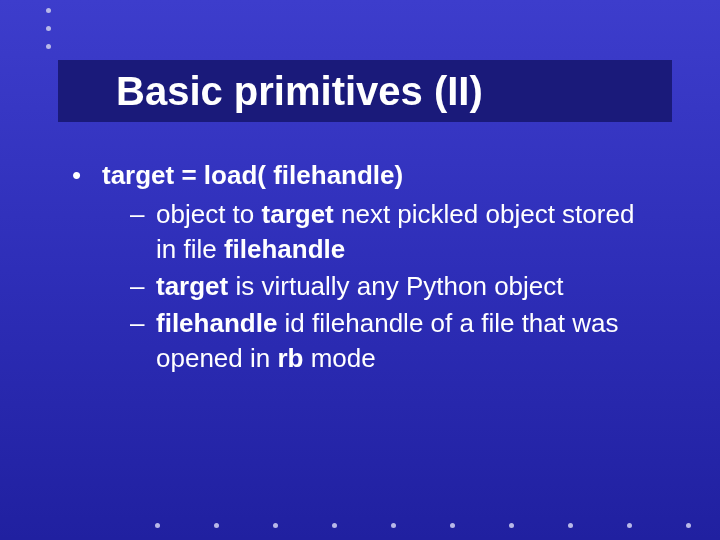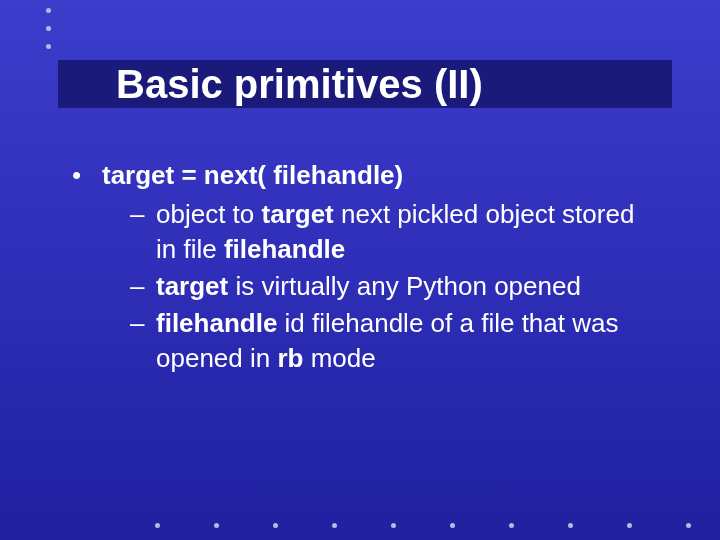--- a/index.html
+++ b/index.html
@@ -37,21 +37,21 @@
     width: 5px;
     height: 5px;
     background: #b8b8e8;
     border-radius: 50%;
   }
   .title-bar {
     position: absolute;
     top: 60px;
     left: 58px;
     right: 48px;
-    height: 48px;
+    height: 62px;
     background: #1a1a7a;
     display: flex;
     align-items: center;
     padding-left: 58px;
   }
   .title-text {
     color: #fff;
     font-size: 40px;
     font-weight: bold;
   }
@@ -95,34 +95,34 @@
 </div>
 
 <div class="title-bar">
   <div class="title-text">Basic primitives (II)</div>
 </div>
 
 <div class="content">
 
   <div class="bullet-l1">
     <div class="marker">•</div>
-    <div class="txt b">target = next( filehandle)</div>
+    <div class="txt b">target = load( filehandle)</div>
   </div>
 
   <div class="bullet-l2">
     <div class="marker">–</div>
     <div class="txt">
       <span>object to </span><span class="b">target</span><span> next pickled object stored  in file </span><span class="b">filehandle</span>
     </div>
   </div>
 
   <div class="bullet-l2">
     <div class="marker">–</div>
     <div class="txt">
-      <span class="b">target</span><span> is virtually any Python opened</span>
+      <span class="b">target</span><span> is virtually any Python object</span>
     </div>
   </div>
 
   <div class="bullet-l2">
     <div class="marker">–</div>
     <div class="txt">
       <span class="b">filehandle</span><span> id filehandle of a file that was opened in </span><span class="b">rb</span><span> mode</span>
     </div>
   </div>
 

